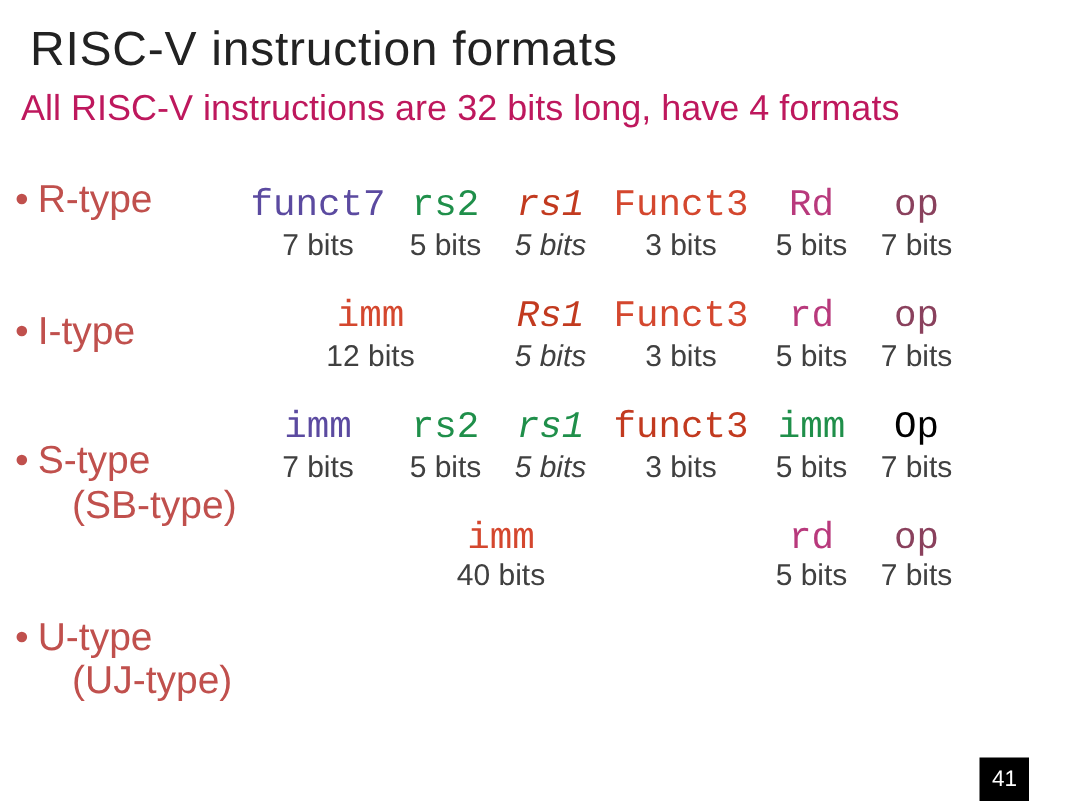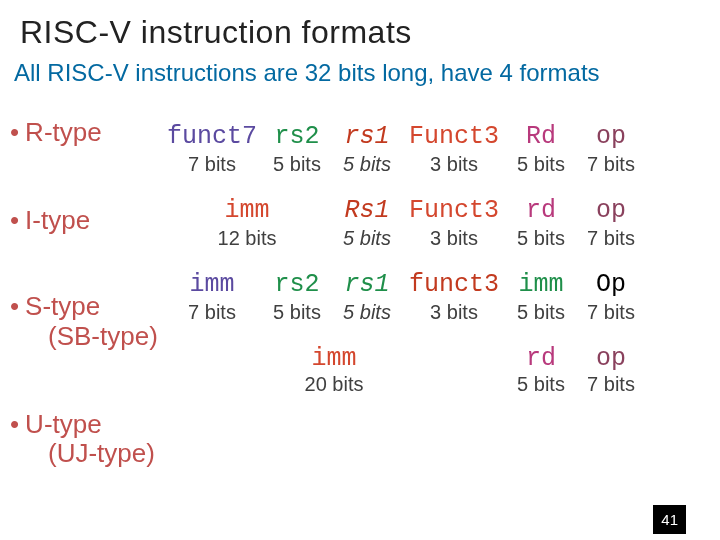--- a/index.html
+++ b/index.html
@@ -1,19 +1,19 @@
 <!DOCTYPE html>
 <html><head>
 <meta charset="utf-8">
 <style>
   * { box-sizing: border-box; margin: 0; padding: 0; }
   html, body { width: 720px; height: 540px; font-family: Arial, Helvetica, sans-serif; background: #fff; color: #000; }
   .slide { position: relative; width: 692px; height: 540px; padding: 10px 14px 0 14px; }
   .title { font-size: 32px; font-weight: 400; color: #222; margin: 4px 0 8px 6px; letter-spacing: 0.5px; }
-  .subtitle { font-size: 24px; color: #0369a1; margin: 6px 0 14px 0; }
+  .subtitle { font-size: 24px; color: #be185d; margin: 6px 0 14px 0; }
   .bullets { position: absolute; left: 10px; top: 118px; }
   .bullet { font-size: 26px; color: #c0504d; margin-bottom: 58px; line-height: 1.15; }
   .bullet .dot { margin-right: 6px; }
   .stype { margin-top: -2px; }
   .stype .line2, .utype .line2 { display:block; margin-left: 38px; }
   .formats { position: absolute; left: 162px; top: 122px; width: 540px; }
   .row { display: flex; align-items: flex-start; }
   .cell { text-align: center; }
   .fld { font-family: "Courier New", Courier, monospace; font-size: 25px; font-weight: 400; }
   .bits { font-size: 20px; color: #404040; }
@@ -107,21 +107,21 @@
       <div class="cell bits c-simm5">5 bits</div>
       <div class="cell bits c-op">7 bits</div>
     </div>
 
     <div class="row">
       <div class="cell fld c-imm20 col-imm">imm</div>
       <div class="cell fld c-rd col-rd">rd</div>
       <div class="cell fld c-op col-op">op</div>
     </div>
     <div class="row">
-      <div class="cell bits c-imm20">20 bits</div>
+      <div class="cell bits c-imm20">40 bits</div>
       <div class="cell bits c-rd">5 bits</div>
       <div class="cell bits c-op">7 bits</div>
     </div>
 
   </div>
 
   <div class="pagenum">41</div>
 </div>
 
 </body></html>

